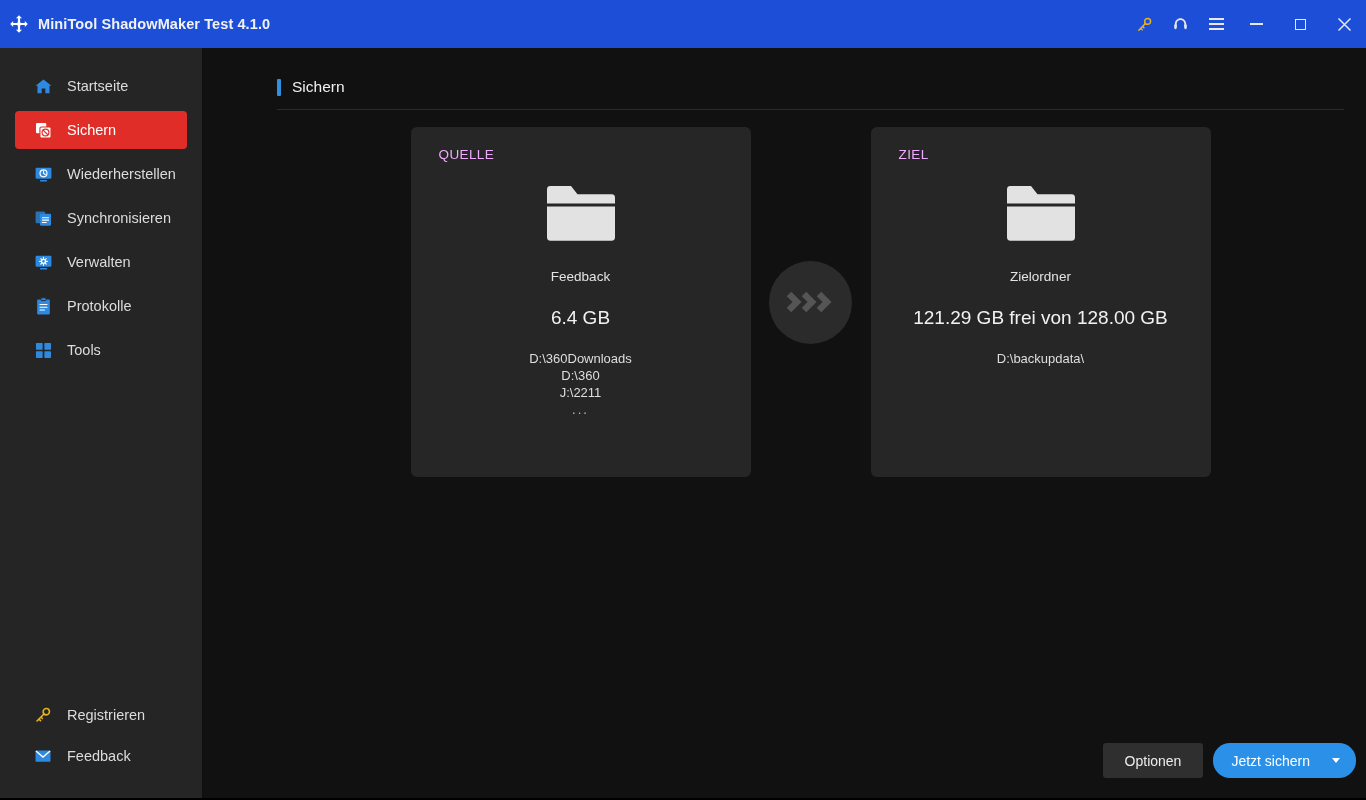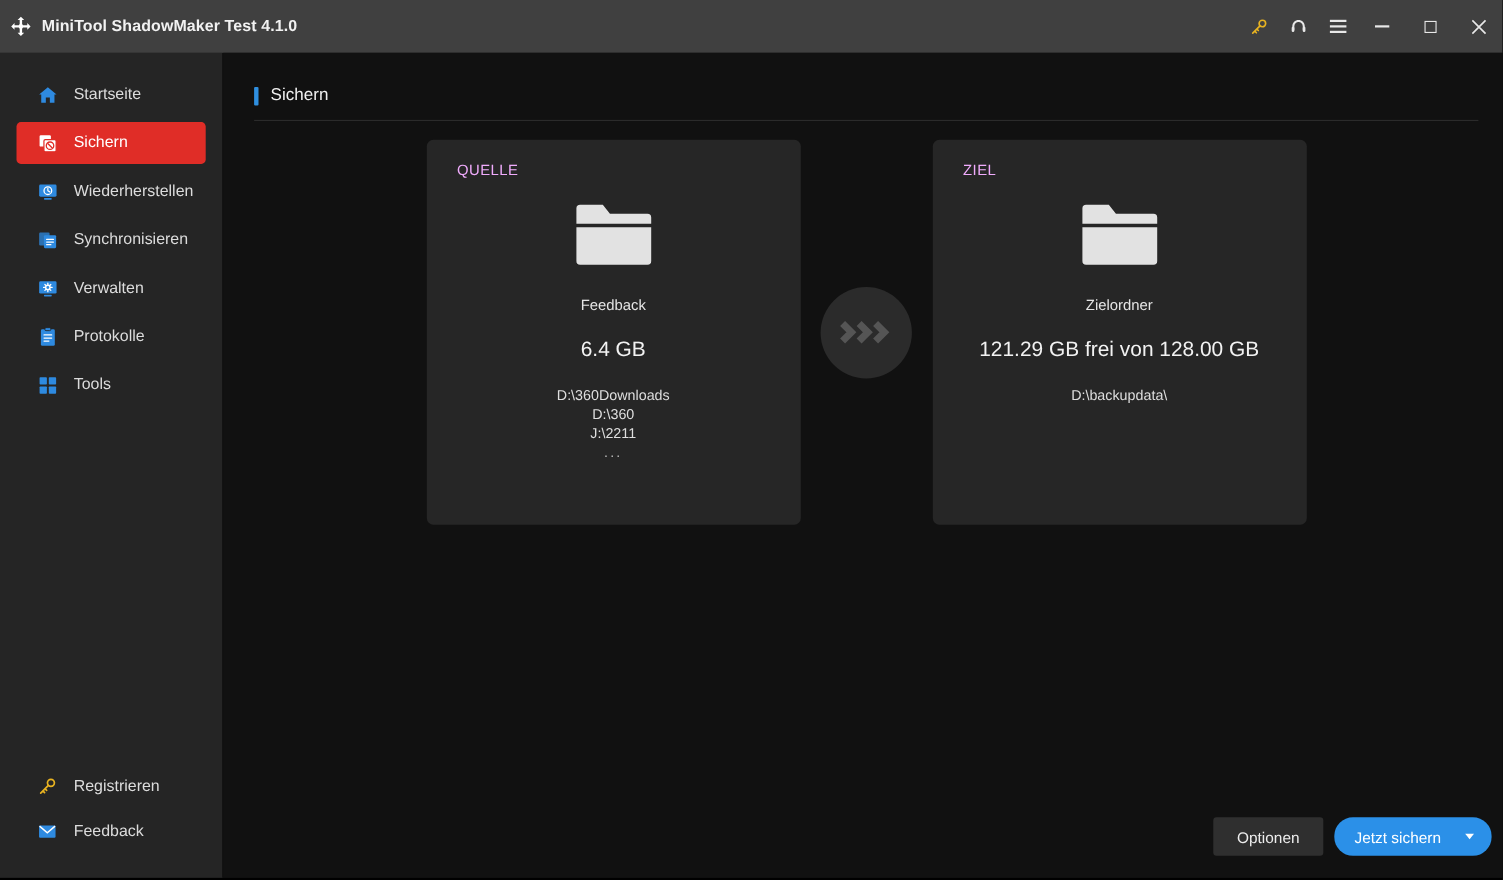--- a/index.html
+++ b/index.html
@@ -14,21 +14,21 @@
     width: 1366px; height: 800px;
     background: #111111;
     border-bottom: 2px solid #000;
     display: flex;
     flex-direction: column;
   }
 
   
   .titlebar {
     height: 48px;
-    background: #404040;
+    background: #1d4ed8;
     display: flex;
     align-items: center;
     flex: 0 0 48px;
     position: relative;
   }
   .app-logo {
     width: 22px; height: 22px;
     margin-left: 8px; margin-right: 8px;
     display: flex; align-items: center; justify-content: center;
   }
@@ -51,21 +51,21 @@
   }
   .tb-btn.wide { width: 44px; }
   .hamburger { width: 15px; }
   .hamburger i {
     display: block; height: 2px; background: #e8e8e8; margin: 3px 0;
   }
   .min-glyph { width: 13px; height: 1.6px; background: #e8e8e8; }
   .max-glyph { width: 11px; height: 11px; border: 1.6px solid #e8e8e8; }
 
   
-  .body-wrap { display: flex; flex: 1 1 auto; min-height: 0; }
+  .body-wrap { display: flex; flex: 1 1 auto; min-height: 0; gap: 46px; }
 
   
   .sidebar {
     width: 203px;
     flex: 0 0 203px;
     background: #252525;
     border-right: 1px solid #0e0e0e;
     display: flex;
     flex-direction: column;
     padding-top: 16px;

